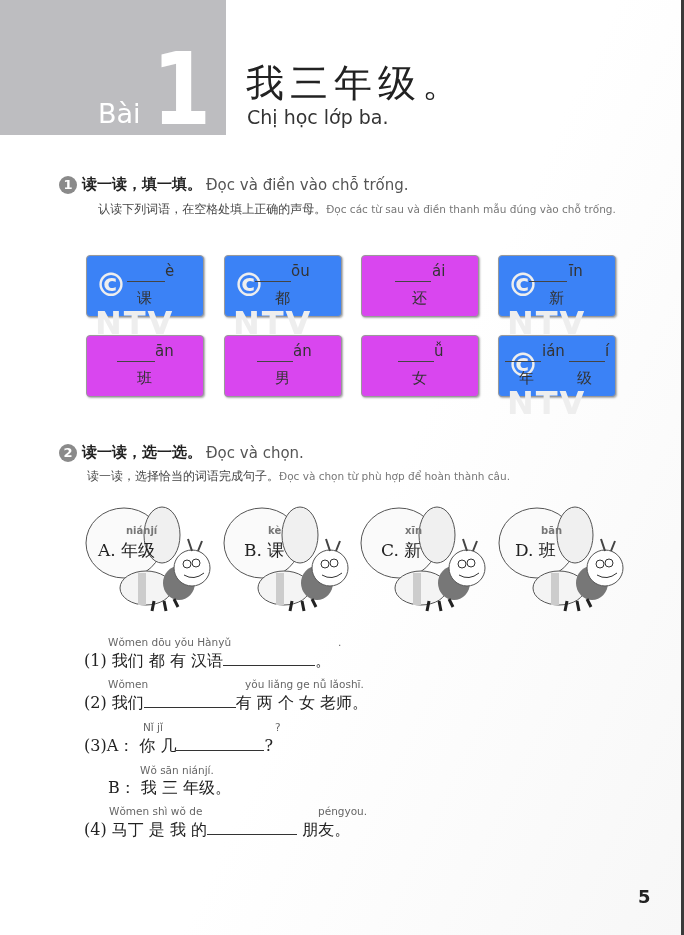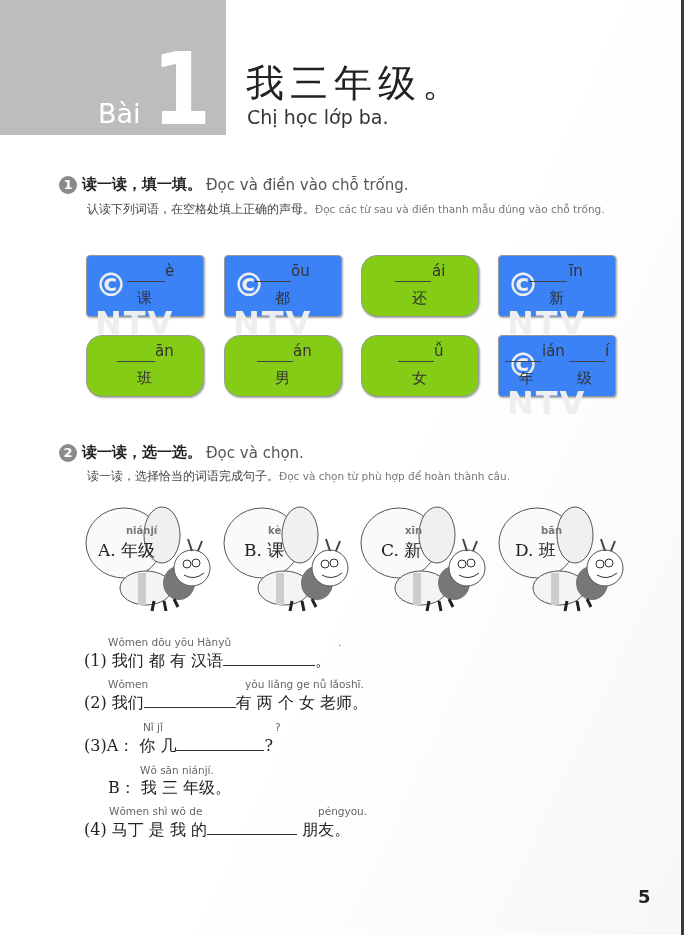--- a/index.html
+++ b/index.html
@@ -24,21 +24,21 @@
   }
   .sec-title-zh { font-weight:bold; font-size:15px; color:#222; }
   .sec-title-vi { font-size:15px; color:#555; margin-left:4px; }
   .instr { position:absolute; left:87px; font-size:12px; color:#444; line-height:19px; }
   .instr .vi { font-size:10.5px; color:#777; }
 
   .card {
     position:absolute; width:116px; height:60px; border:1px solid #999; border-radius:4px;
     box-shadow:1px 1px 2px #aaa; background:#3b82f6;
   }
-  .card.gray { background:#84cc16;border-radius:16px; }
+  .card.gray { background:#d946ef; }
   .card .wm { position:absolute; left:8px; top:10px; font-size:32px; font-weight:bold; color:#eee; letter-spacing:2px; }
   .card .blank { position:absolute; top:25px; height:1px; background:#444; }
   .card .py { position:absolute; top:6px; font-size:15px; color:#333; }
   .card .hz { position:absolute; top:33px; font-size:15px; font-family:"DejaVu Serif", serif; color:#333; }
 
   .bee { position:absolute; width:130px; height:110px; }
   .bee svg { position:absolute; left:0; top:0; }
   .bee .py { position:absolute; font-size:10px; color:#777;font-weight:bold; }
   .bee .opt { position:absolute; font-size:17px; font-family:"DejaVu Serif", serif; color:#222; }
 
@@ -57,21 +57,21 @@
   <span class="lesson-num">1</span>
 </div>
 <div class="title-zh">我三年级。</div>
 <div class="title-vi">Chị học lớp ba.</div>
 
 <div class="sec-head" style="top:175px;">
   <span class="num-circle">1</span>
   <span class="sec-title-zh">读一读，填一填。</span>
   <span class="sec-title-vi">Đọc và điền vào chỗ trống.</span>
 </div>
-<div class="instr" style="top:200px; width:540px;">
+<div class="instr" style="top:200px; width:540px;text-align:center;">
   <span>认读下列词语，在空格处填上正确的声母。</span><span class="vi">Đọc các từ sau và điền thanh mẫu đúng vào chỗ trống.</span>
 </div>
 
 <div class="card" style="left:86px; top:255px;">
   <span class="wm">© NTV</span>
   <span class="blank" style="left:40px; width:38px;"></span>
   <span class="py" style="left:78px;">è</span>
   <span class="hz" style="left:50px;">课</span>
 </div>
 <div class="card" style="left:224px; top:255px;">

